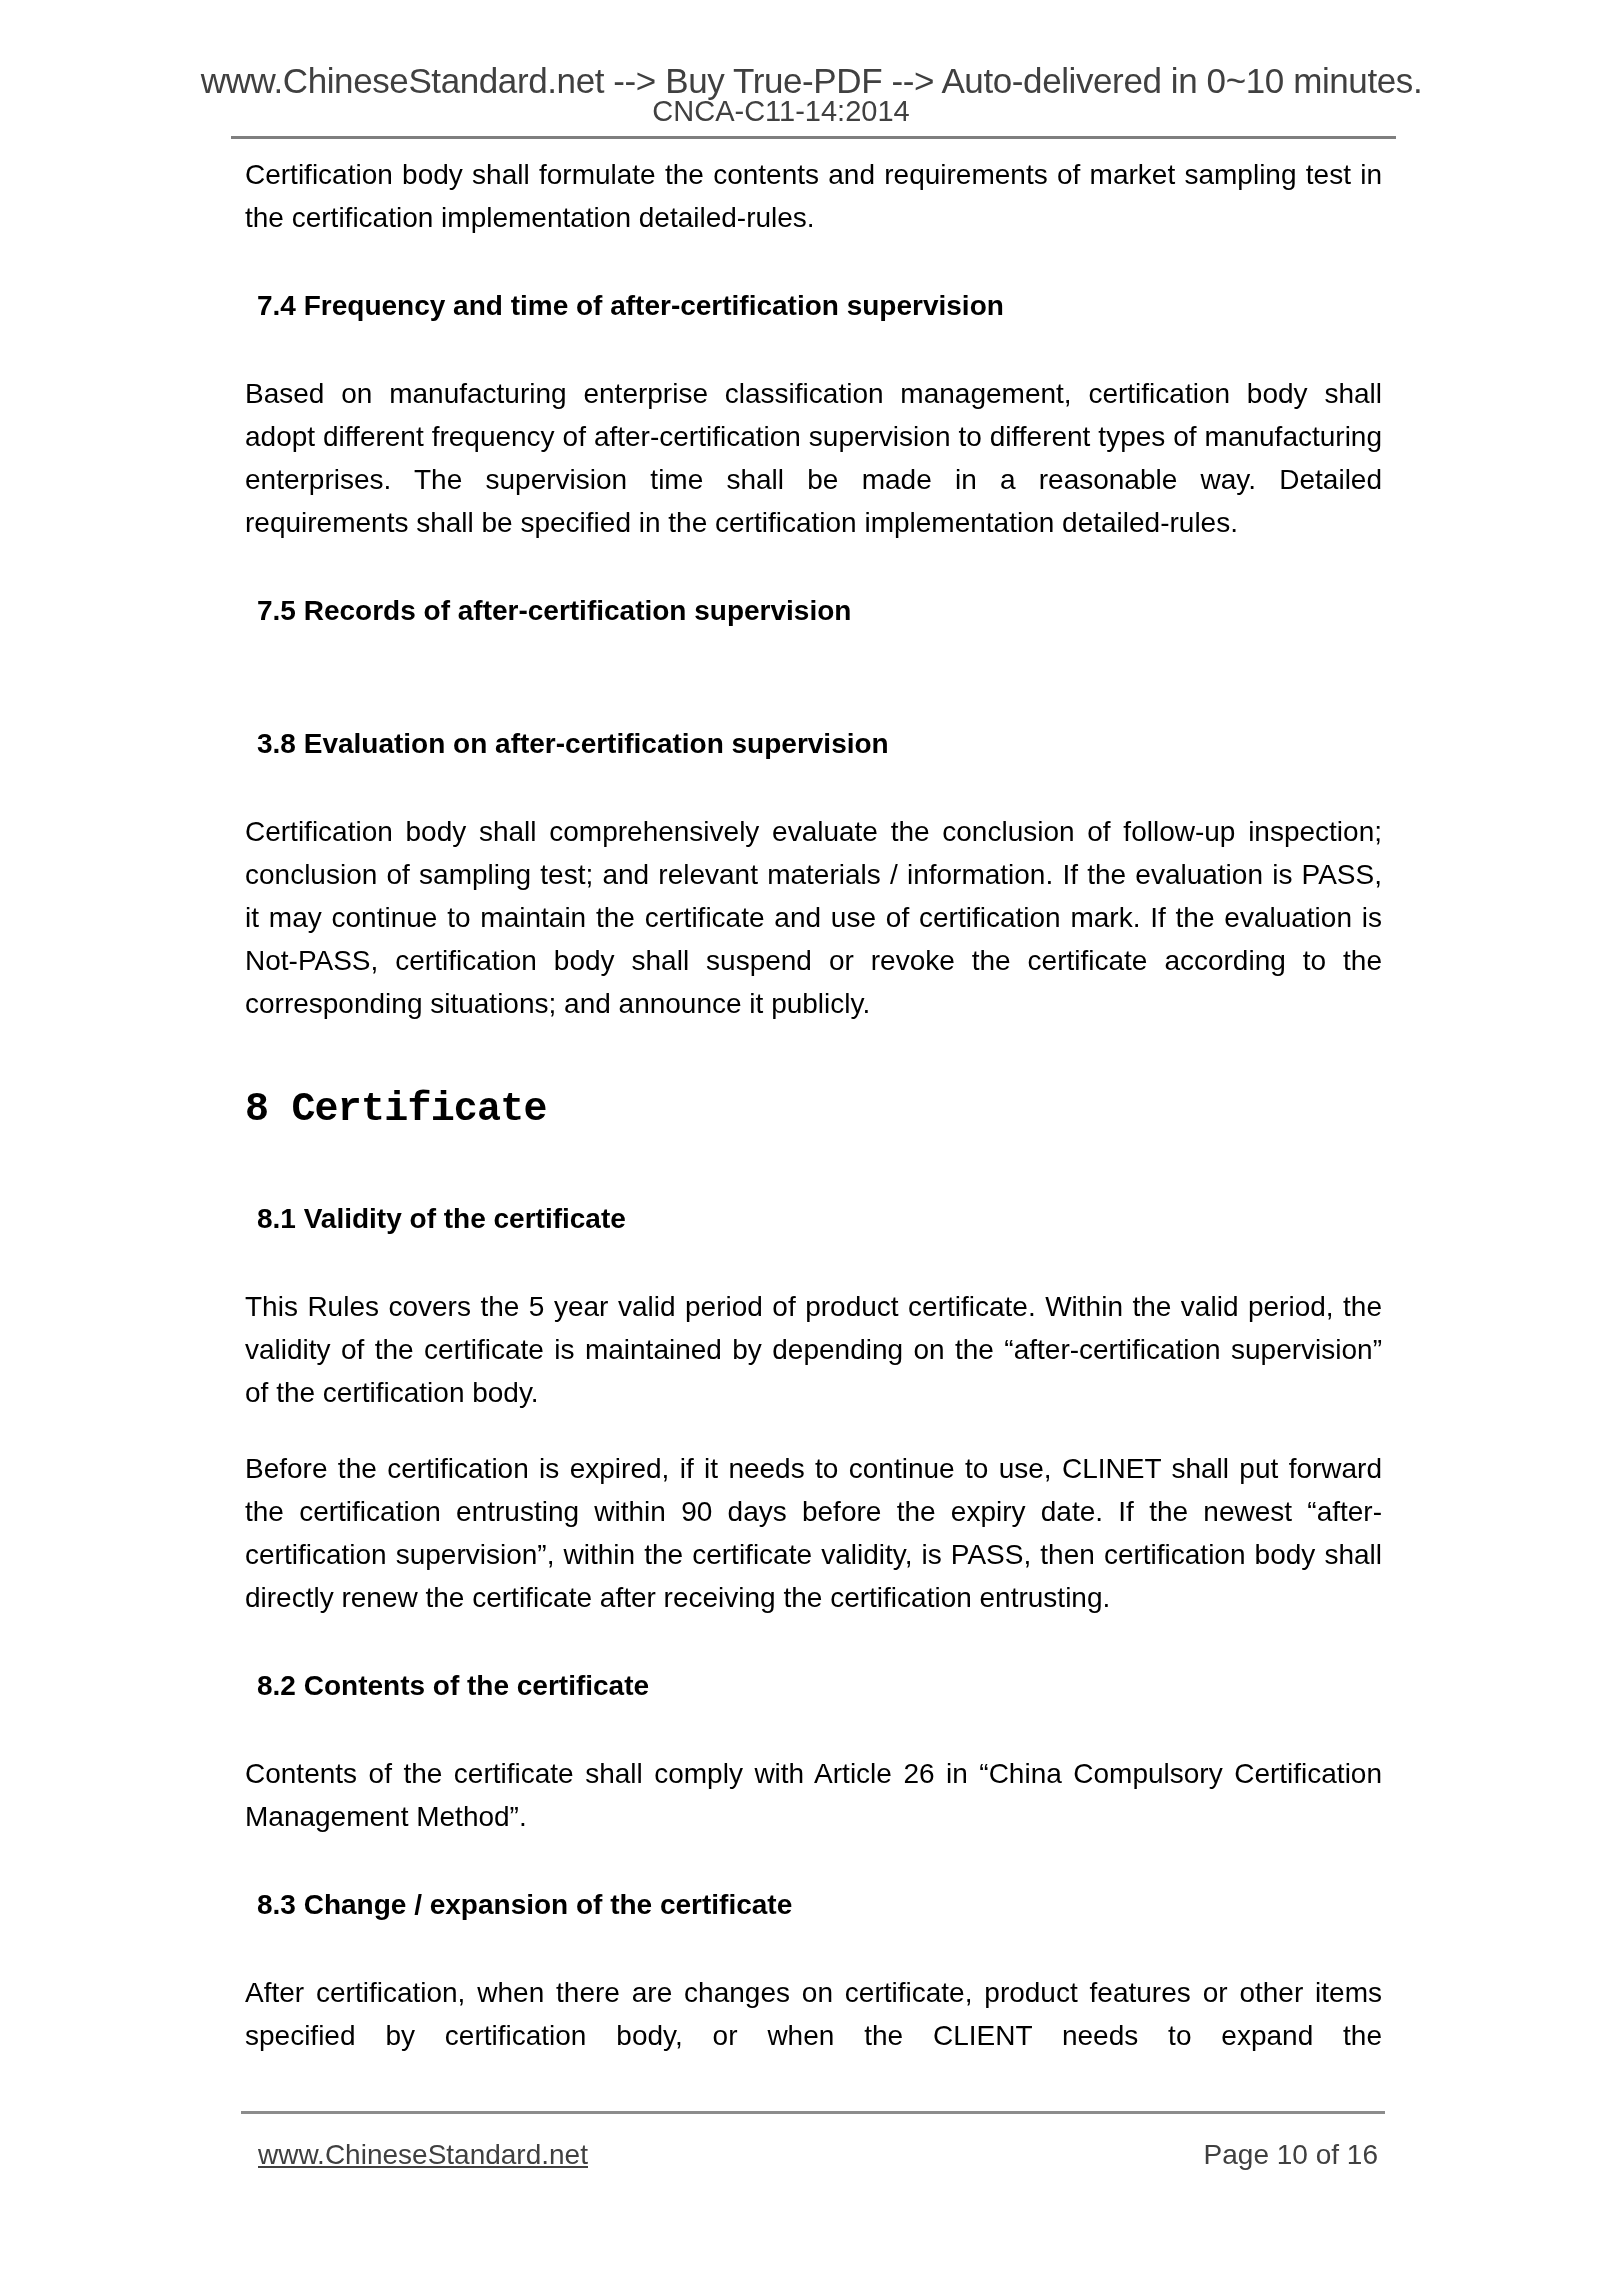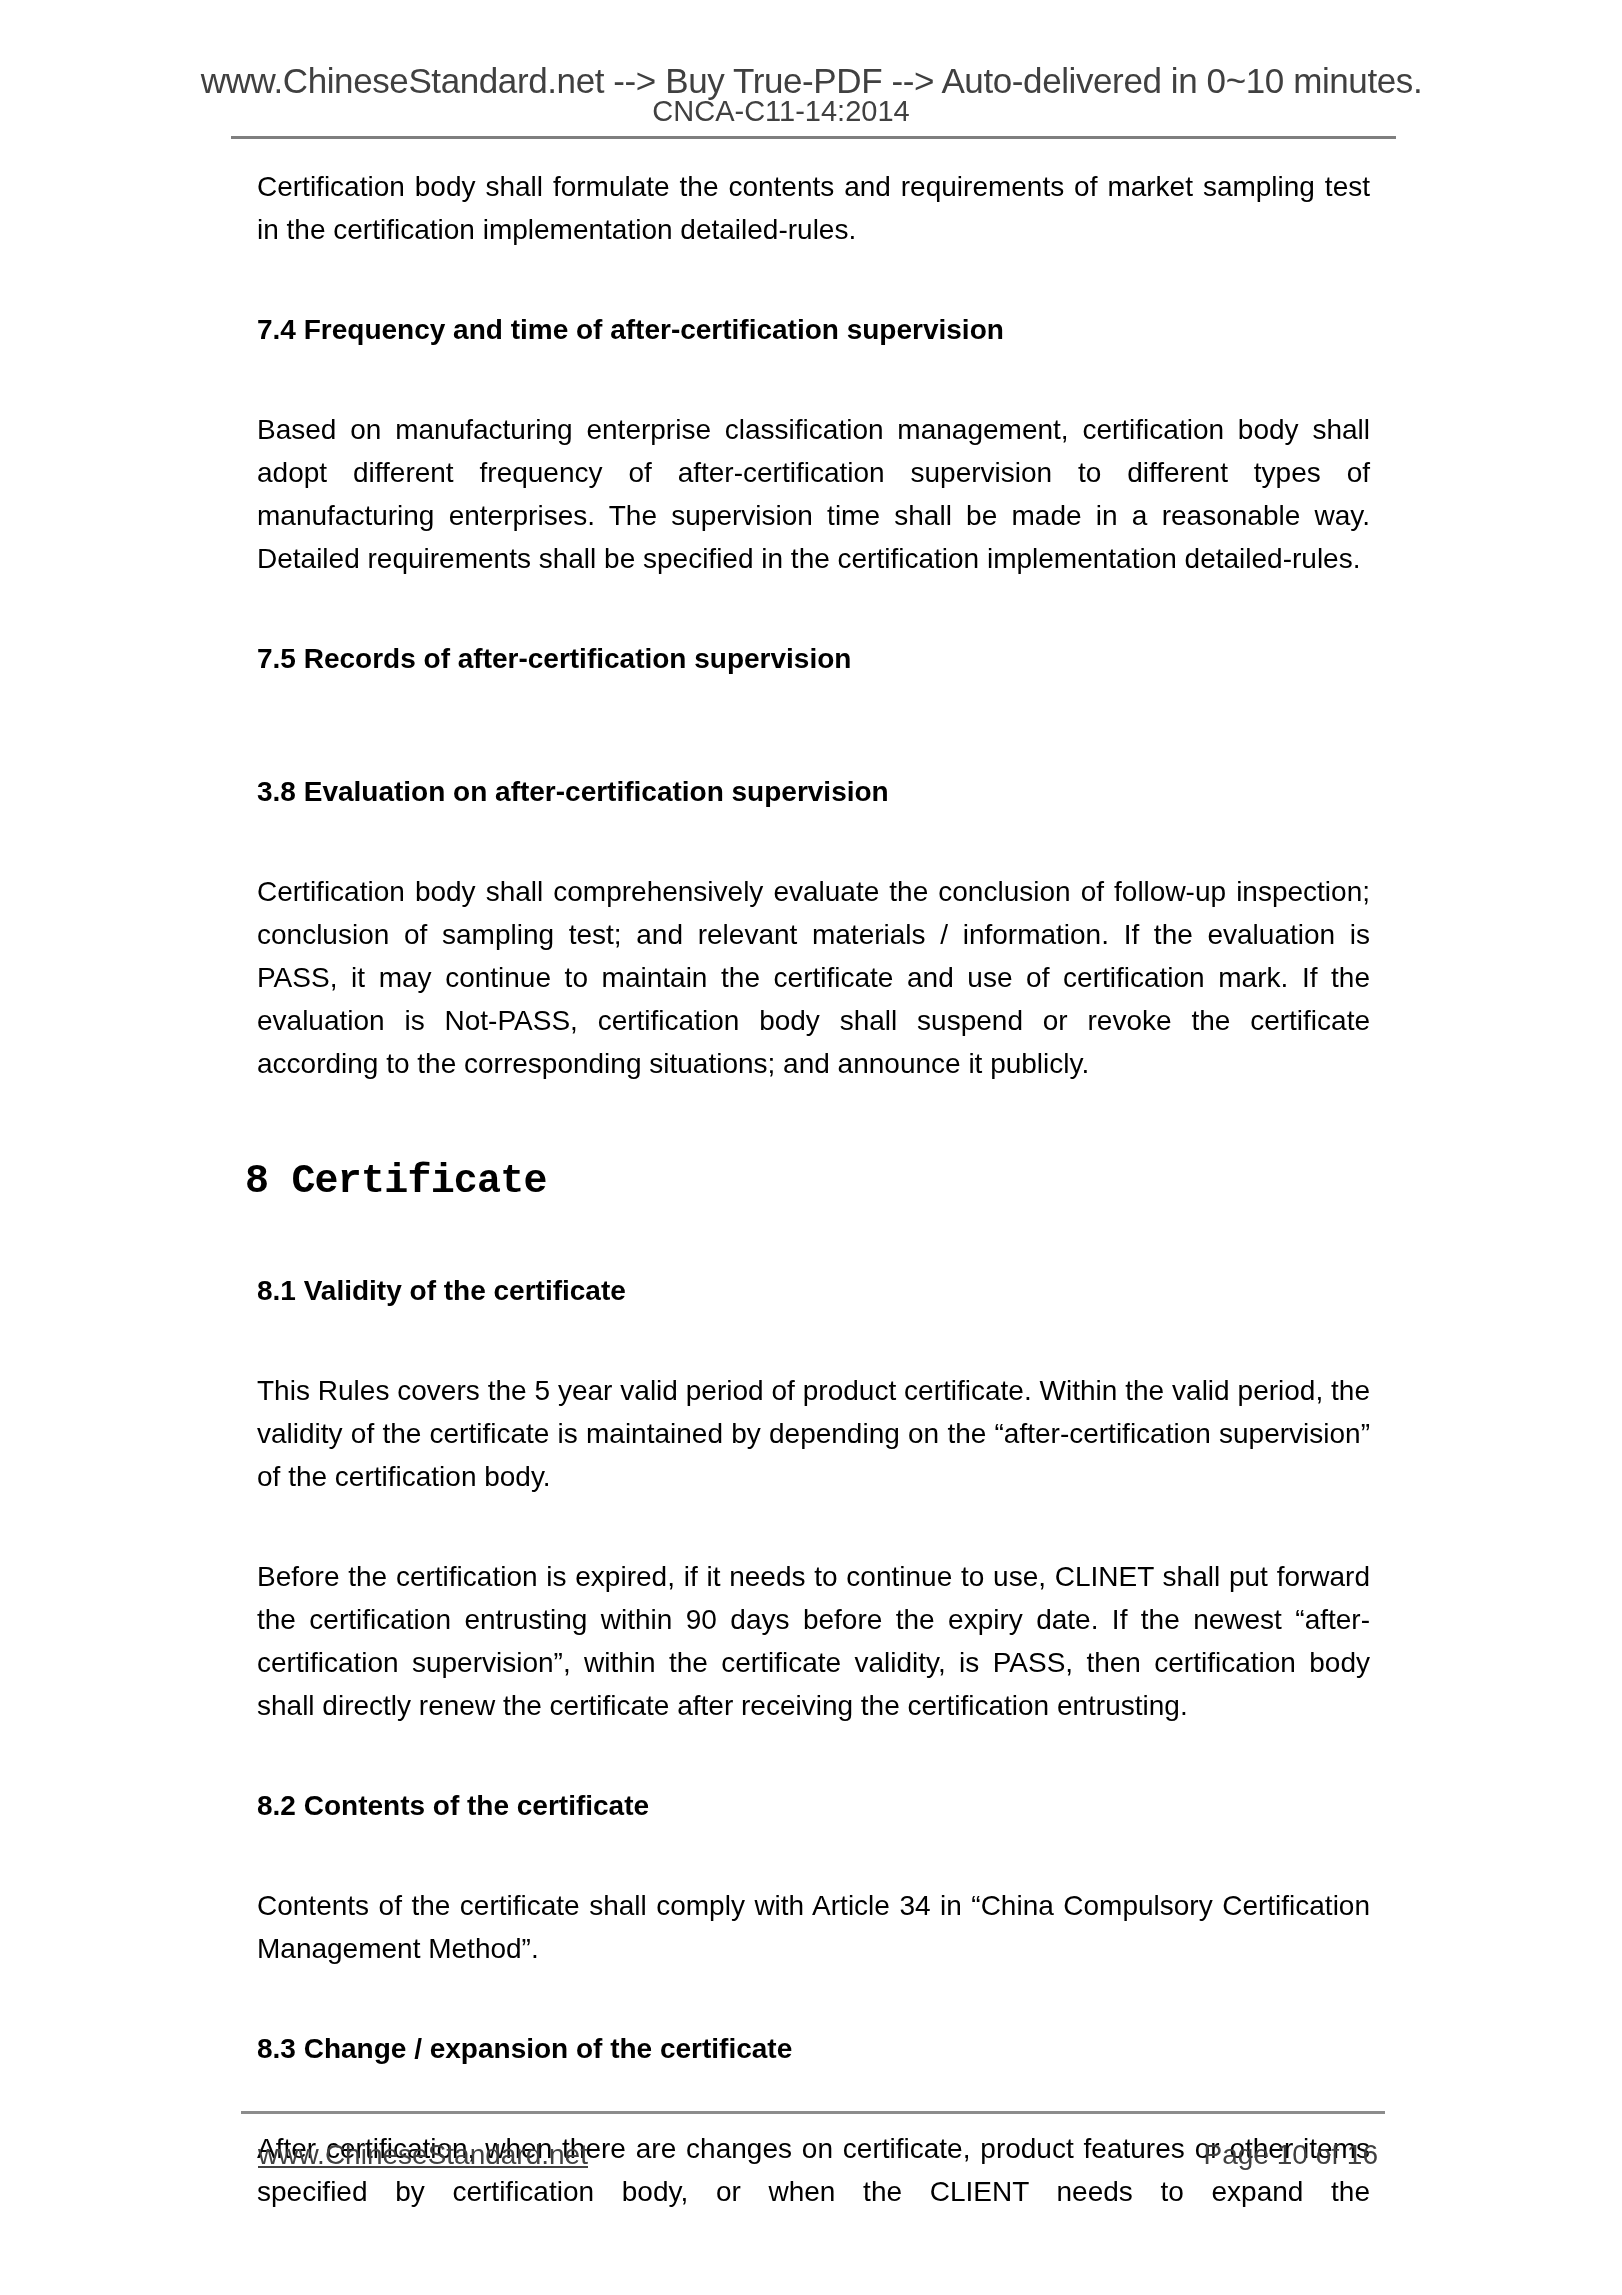--- a/index.html
+++ b/index.html
@@ -4,21 +4,21 @@
   <style>
     html, body { margin: 0; padding: 0; background: #ffffff; }
     body { width: 1623px; height: 2295px; position: relative; overflow: hidden;
            font-family: "Liberation Sans", sans-serif; color: #000; }
     .hdr-banner { position: absolute; top: 62px; left: 0; width: 1623px; text-align: center;
                   font-size: 35px; color: #404040; letter-spacing: -0.4px; line-height: 37px; }
     .hdr-code { position: absolute; top: 98px; left: 8px; width: 1546px; text-align: center;
                 font-size: 29px; color: #404040; line-height: 27px; }
     .hdr-rule { position: absolute; top: 136px; left: 231px; width: 1165px; height: 2.5px; background: #7f7f7f; }
     .content { position: absolute; top: 153px; left: 245px; width: 1137px; }
-    p.body { margin: 12px; font-size: 28px; line-height: 43px; text-align: justify; }
+    p.body { margin: 0; font-size: 28px; line-height: 43px; text-align: justify; }
     h3.sub { margin: 12px; font-size: 28px; line-height: 43px; font-weight: bold; }
     h2.sec { margin: 0; font-size: 40px; line-height: 50px; font-weight: bold; font-family: Liberation Mono, monospace; letter-spacing: -0.8px; }
     .gap-s { height: 33px; }
     .footer-rule { position: absolute; top: 2111px; left: 241px; width: 1144px; height: 2.5px; background: #8c8c8c; }
     .footer-link { position: absolute; top: 2139px; left: 258px; font-size: 28px; color: #404040; text-decoration: underline; }
     .footer-page { position: absolute; top: 2139px; right: 245px; font-size: 28px; color: #404040; }
     .footer-page b { font-weight: normal; }
   </style>
 </head>
 <body>
@@ -50,21 +50,21 @@
 
   <h3 class="sub">8.1 Validity of the certificate</h3>
   <div class="gap-s"></div>
   <p class="body">This Rules covers the 5 year valid period of product certificate. Within the valid period, the validity of the certificate is maintained by depending on the “after-certification supervision” of the certification body.</p>
   <div class="gap-s"></div>
   <p class="body">Before the certification is expired, if it needs to continue to use, CLINET shall put forward the certification entrusting within 90 days before the expiry date. If the newest “after-certification supervision”, within the certificate validity, is PASS, then certification body shall directly renew the certificate after receiving the certification entrusting.</p>
   <div class="gap-s"></div>
 
   <h3 class="sub">8.2 Contents of the certificate</h3>
   <div class="gap-s"></div>
-  <p class="body">Contents of the certificate shall comply with Article 34 in “China Compulsory Certification Management Method”.</p>
+  <p class="body">Contents of the certificate shall comply with Article 26 in “China Compulsory Certification Management Method”.</p>
   <div class="gap-s"></div>
 
   <h3 class="sub">8.3 Change / expansion of the certificate</h3>
   <div class="gap-s"></div>
   <p class="body" style="text-align-last: justify;">After certification, when there are changes on certificate, product features or other items specified by certification body, or when the CLIENT needs to expand the</p>
 </div>
 
 <div class="footer-rule"></div>
 <a class="footer-link">www.ChineseStandard.net</a>
 <div class="footer-page"><span>Page </span><b>10</b><span> of </span><b>16</b></div>

